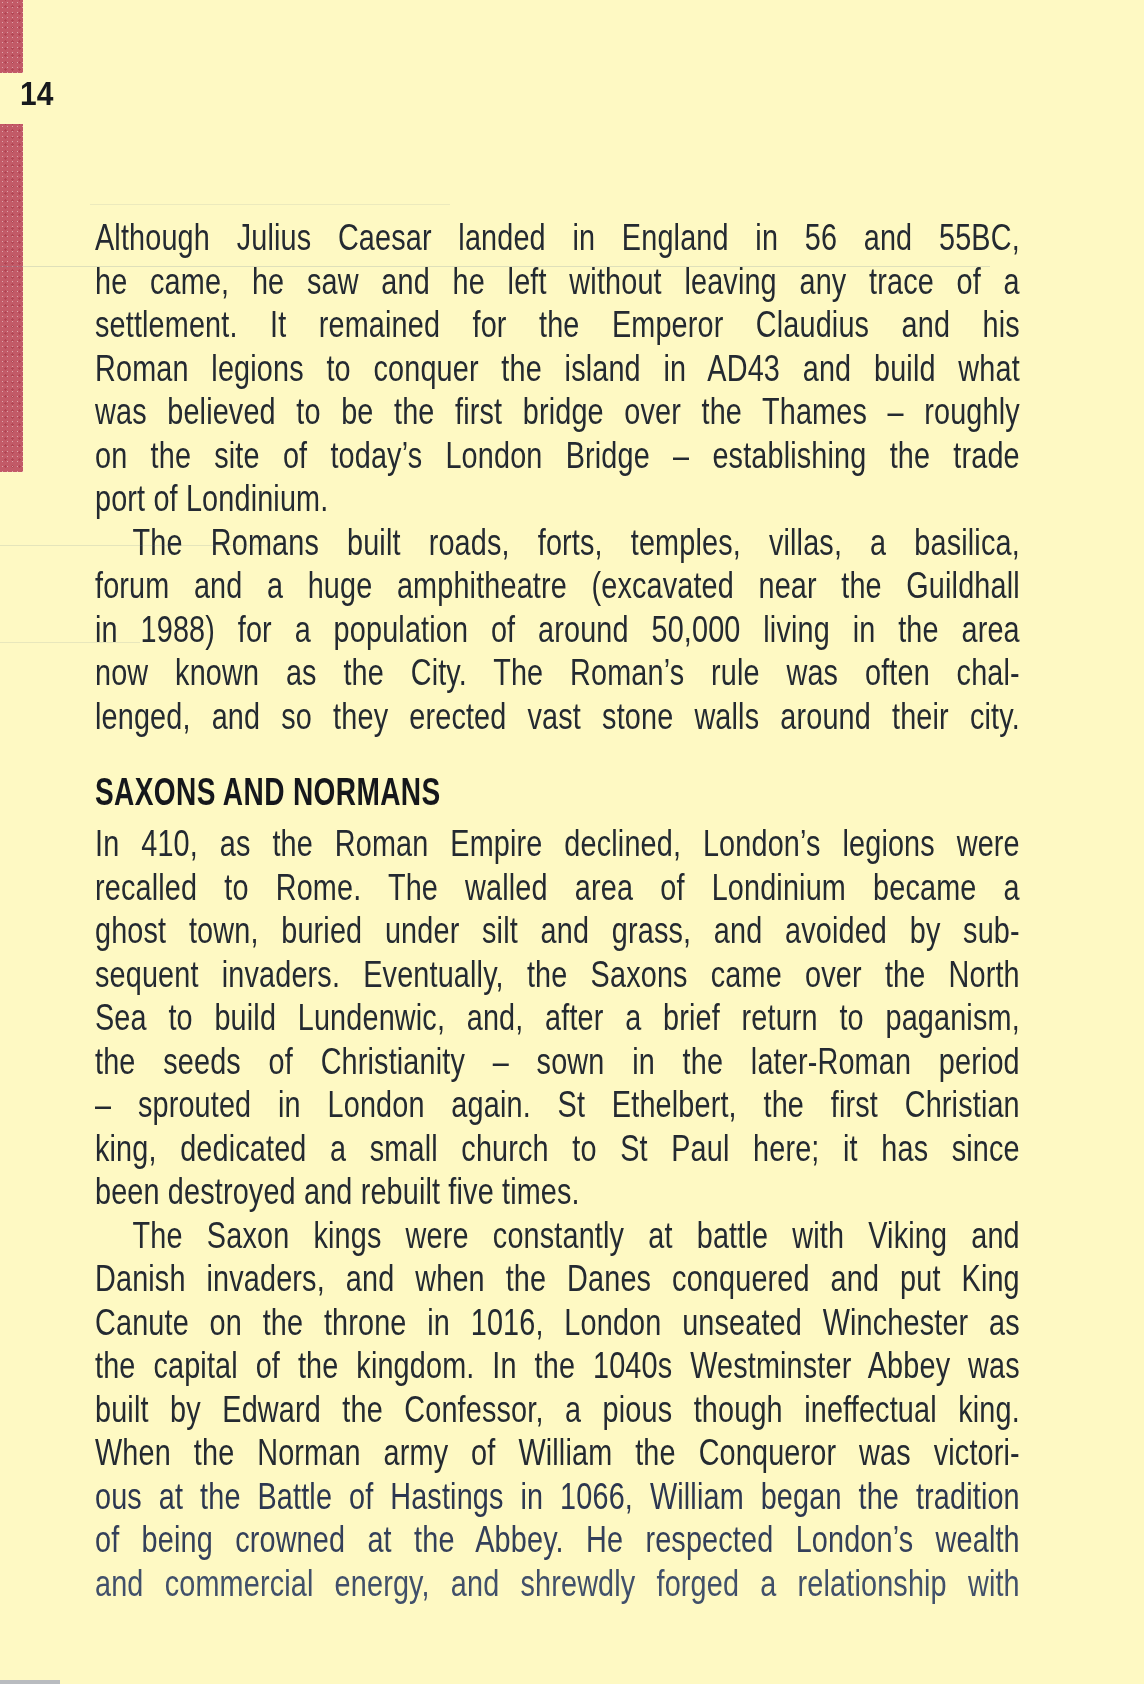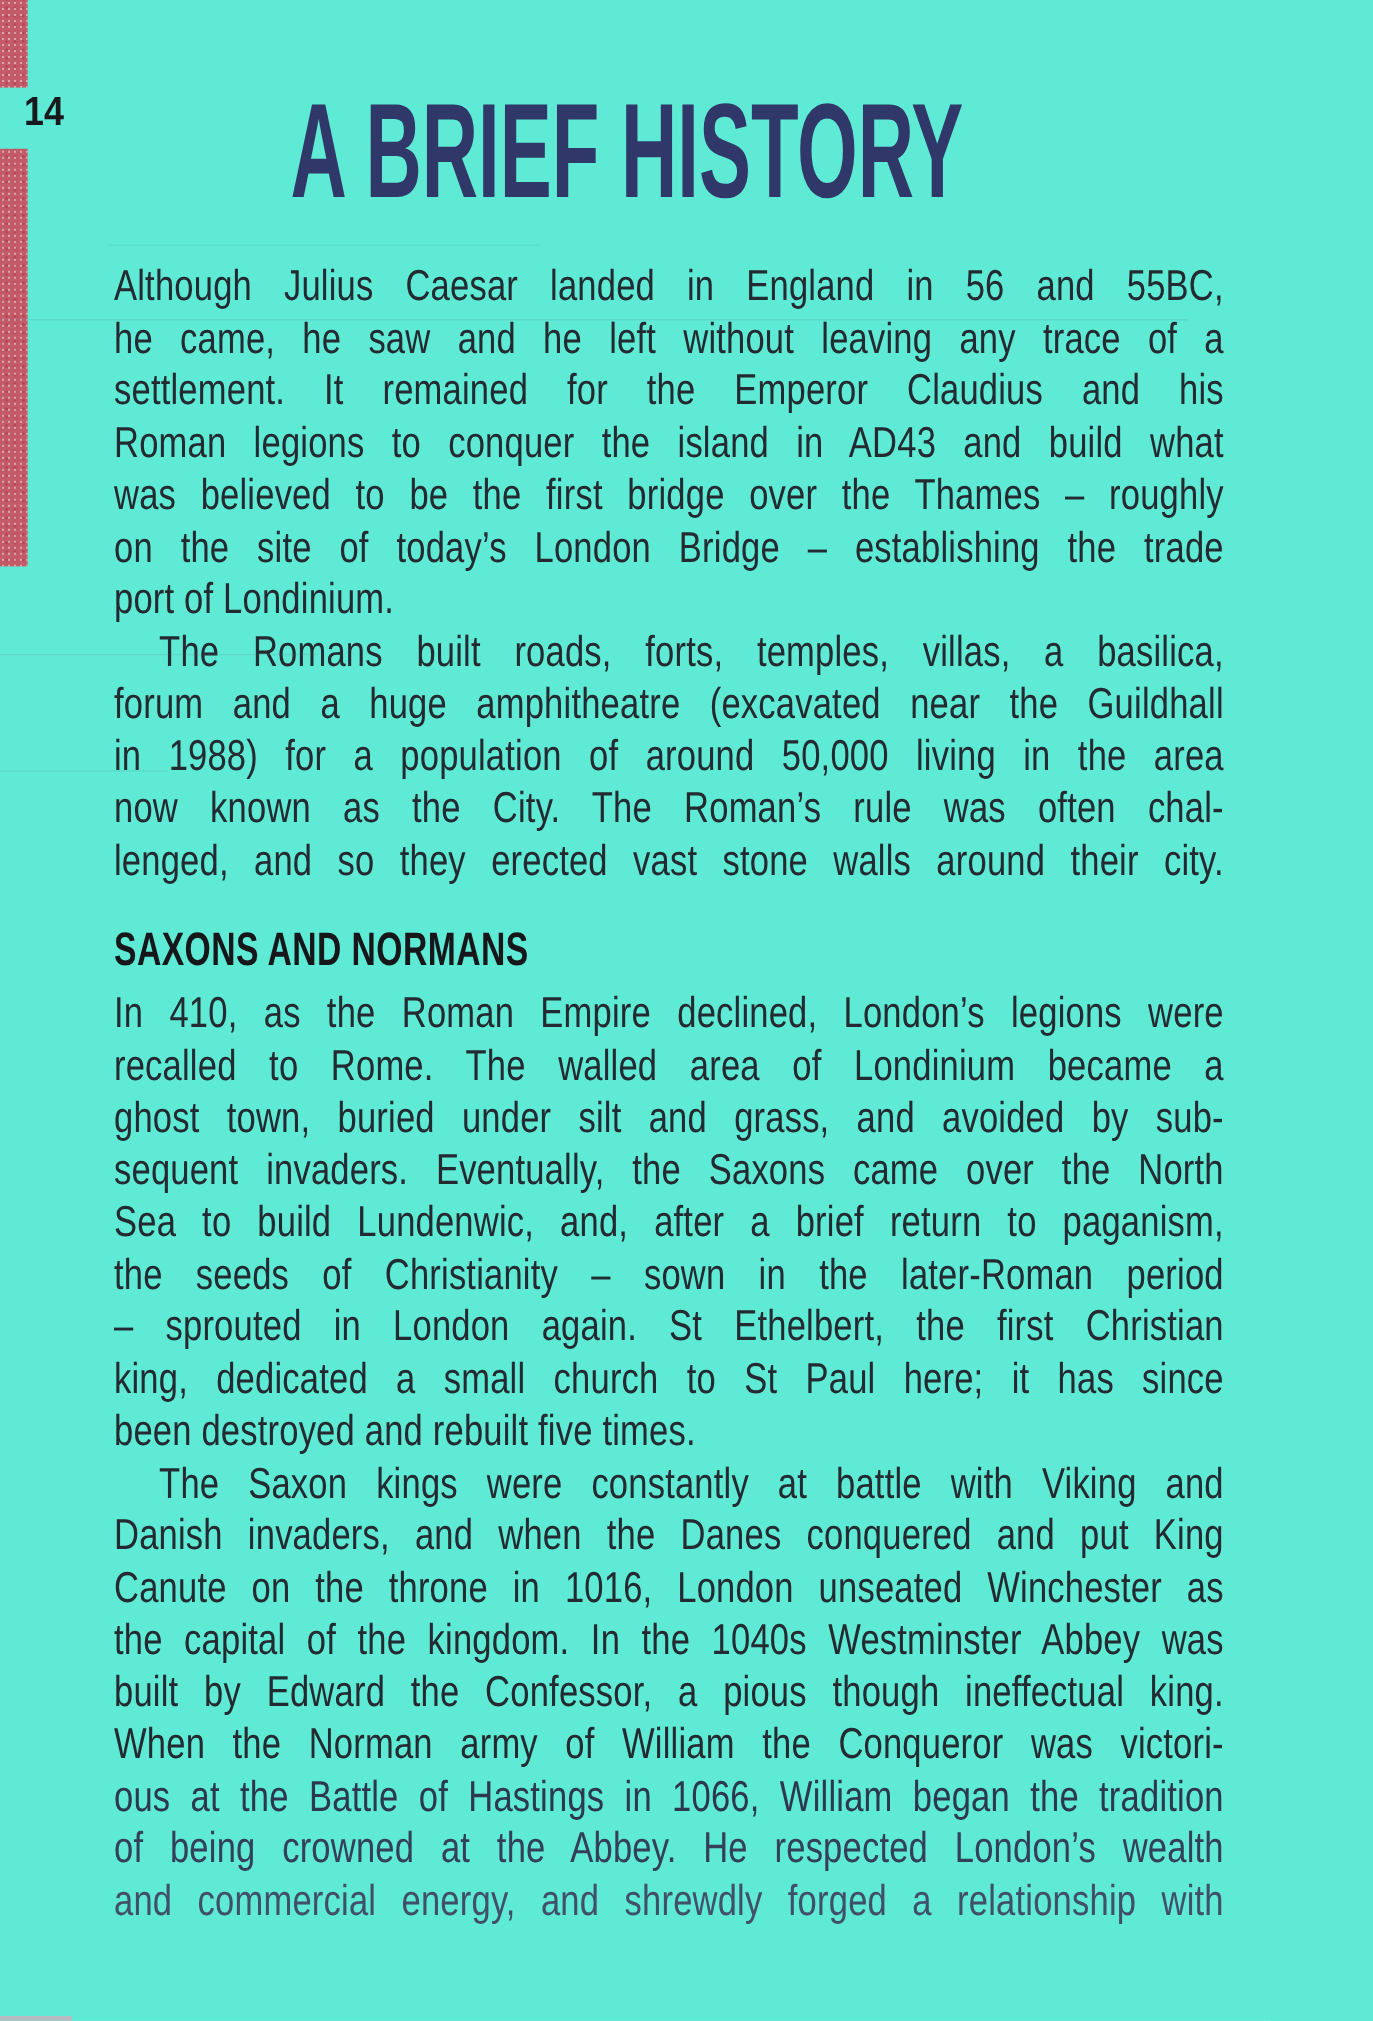--- a/index.html
+++ b/index.html
@@ -4,21 +4,21 @@
 <style>
   html, body { margin: 0; padding: 0; }
   body {
     font-family: "Liberation Sans", sans-serif;
     background: #e8e8e8;
   }
   #page {
     position: relative;
     width: 1144px;
     height: 1684px;
-    background: #5eead4;
+    background: #fef9c3;
     overflow: hidden;
   }
 
   
   .spine-seg {
     position: absolute;
     left: 0;
     width: 23px;
     background-color: #c25a67;
     background-image:
@@ -129,23 +129,20 @@
 </head>
 <body>
 
 <div id="page">
 
   <div class="spine-seg spine-top"></div>
   <div class="spine-seg spine-bottom"></div>
 
   <div class="page-number">14</div>
 
-  <div class="title-wrap">
-    <span class="cond-title">A BRIEF HISTORY</span>
-  </div>
 
   <div class="body-col" id="body-col">
       <div class="para">
         <div class="line">Although Julius Caesar landed in England in 56 and 55BC,</div>
         <div class="line">he came, he saw and he left without leaving any trace of a</div>
         <div class="line">settlement. It remained for the Emperor Claudius and his</div>
         <div class="line">Roman legions to conquer the island in AD43 and build what</div>
         <div class="line">was believed to be the first bridge over the Thames – roughly</div>
         <div class="line">on the site of today’s London Bridge – establishing the trade</div>
         <div class="line short">port of Londinium.</div>

